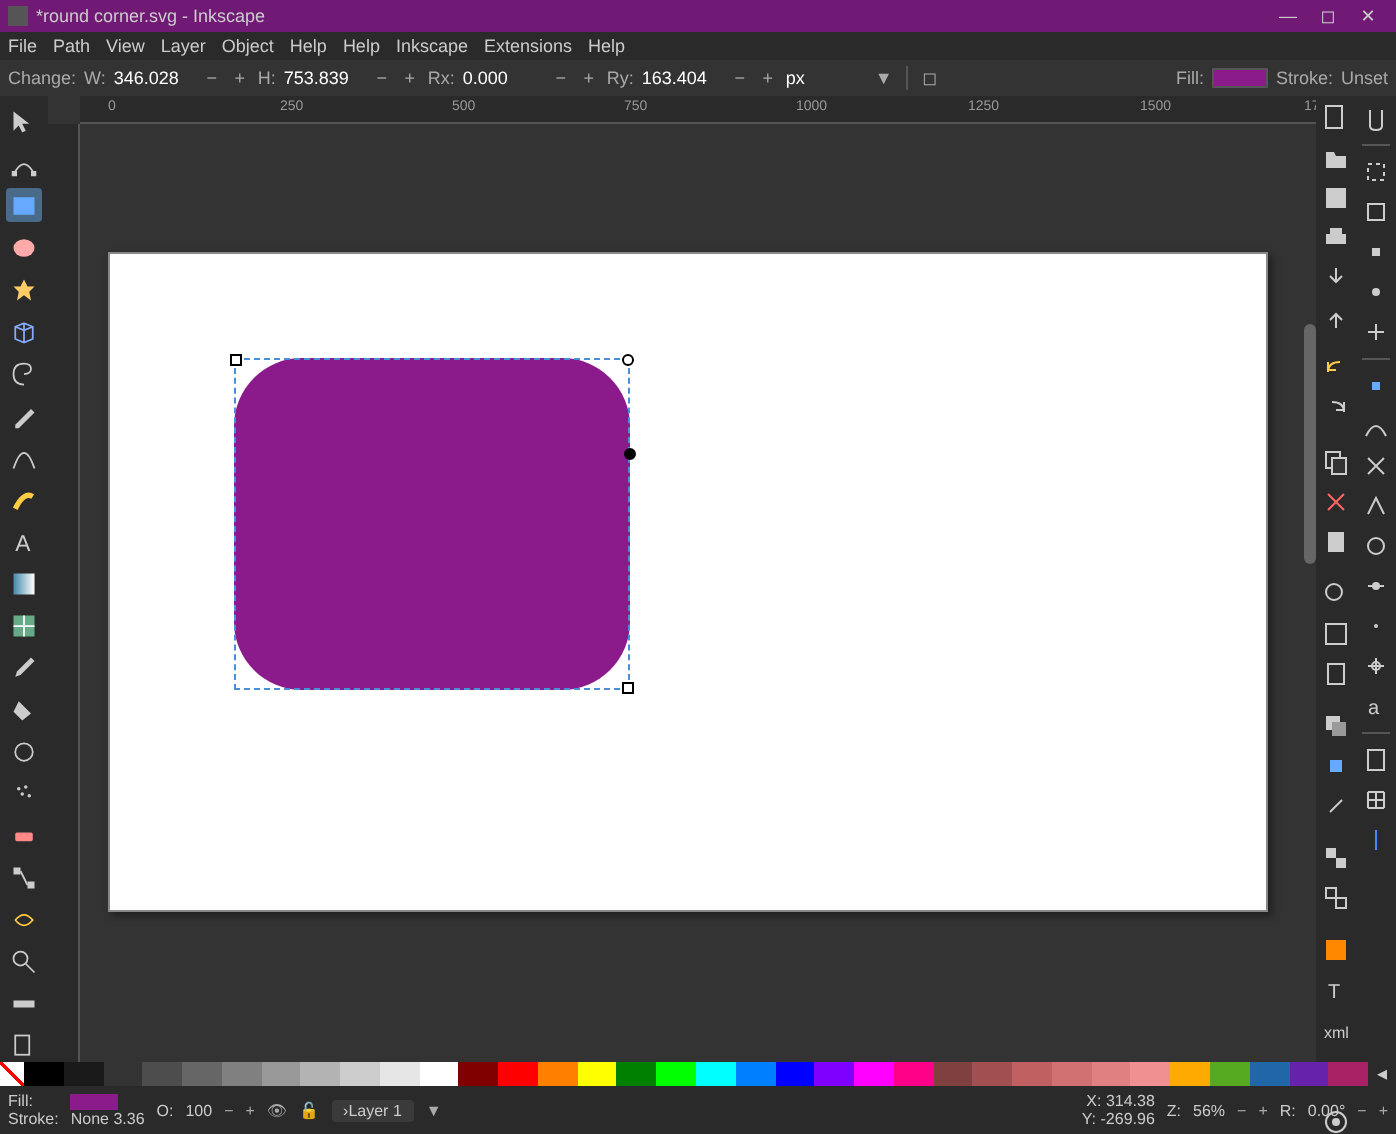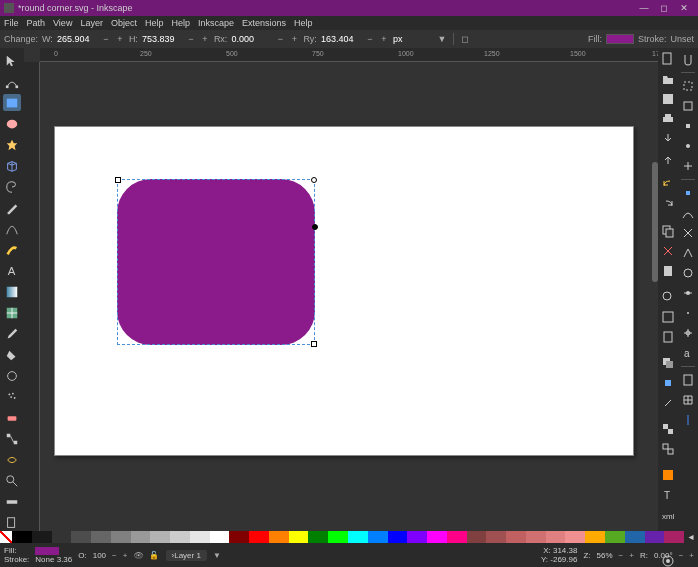--- a/index.html
+++ b/index.html
@@ -89,21 +89,21 @@
   <span>Help</span>
   <span>Help</span>
   <span>Inkscape</span>
   <span>Extensions</span>
   <span>Help</span>
 </div>
 
 <div class="tooloptions">
   <span class="label">Change:</span>
   <span class="label">W:</span>
-  <span class="val">265.904</span>
+  <span class="val">346.028</span>
   <span class="btn">−</span>
   <span class="btn">+</span>
   <span class="label">H:</span>
   <span class="val">753.839</span>
   <span class="btn">−</span>
   <span class="btn">+</span>
   <span class="label">Rx:</span>
   <span class="val">0.000</span>
   <span class="btn">−</span>
   <span class="btn">+</span>

